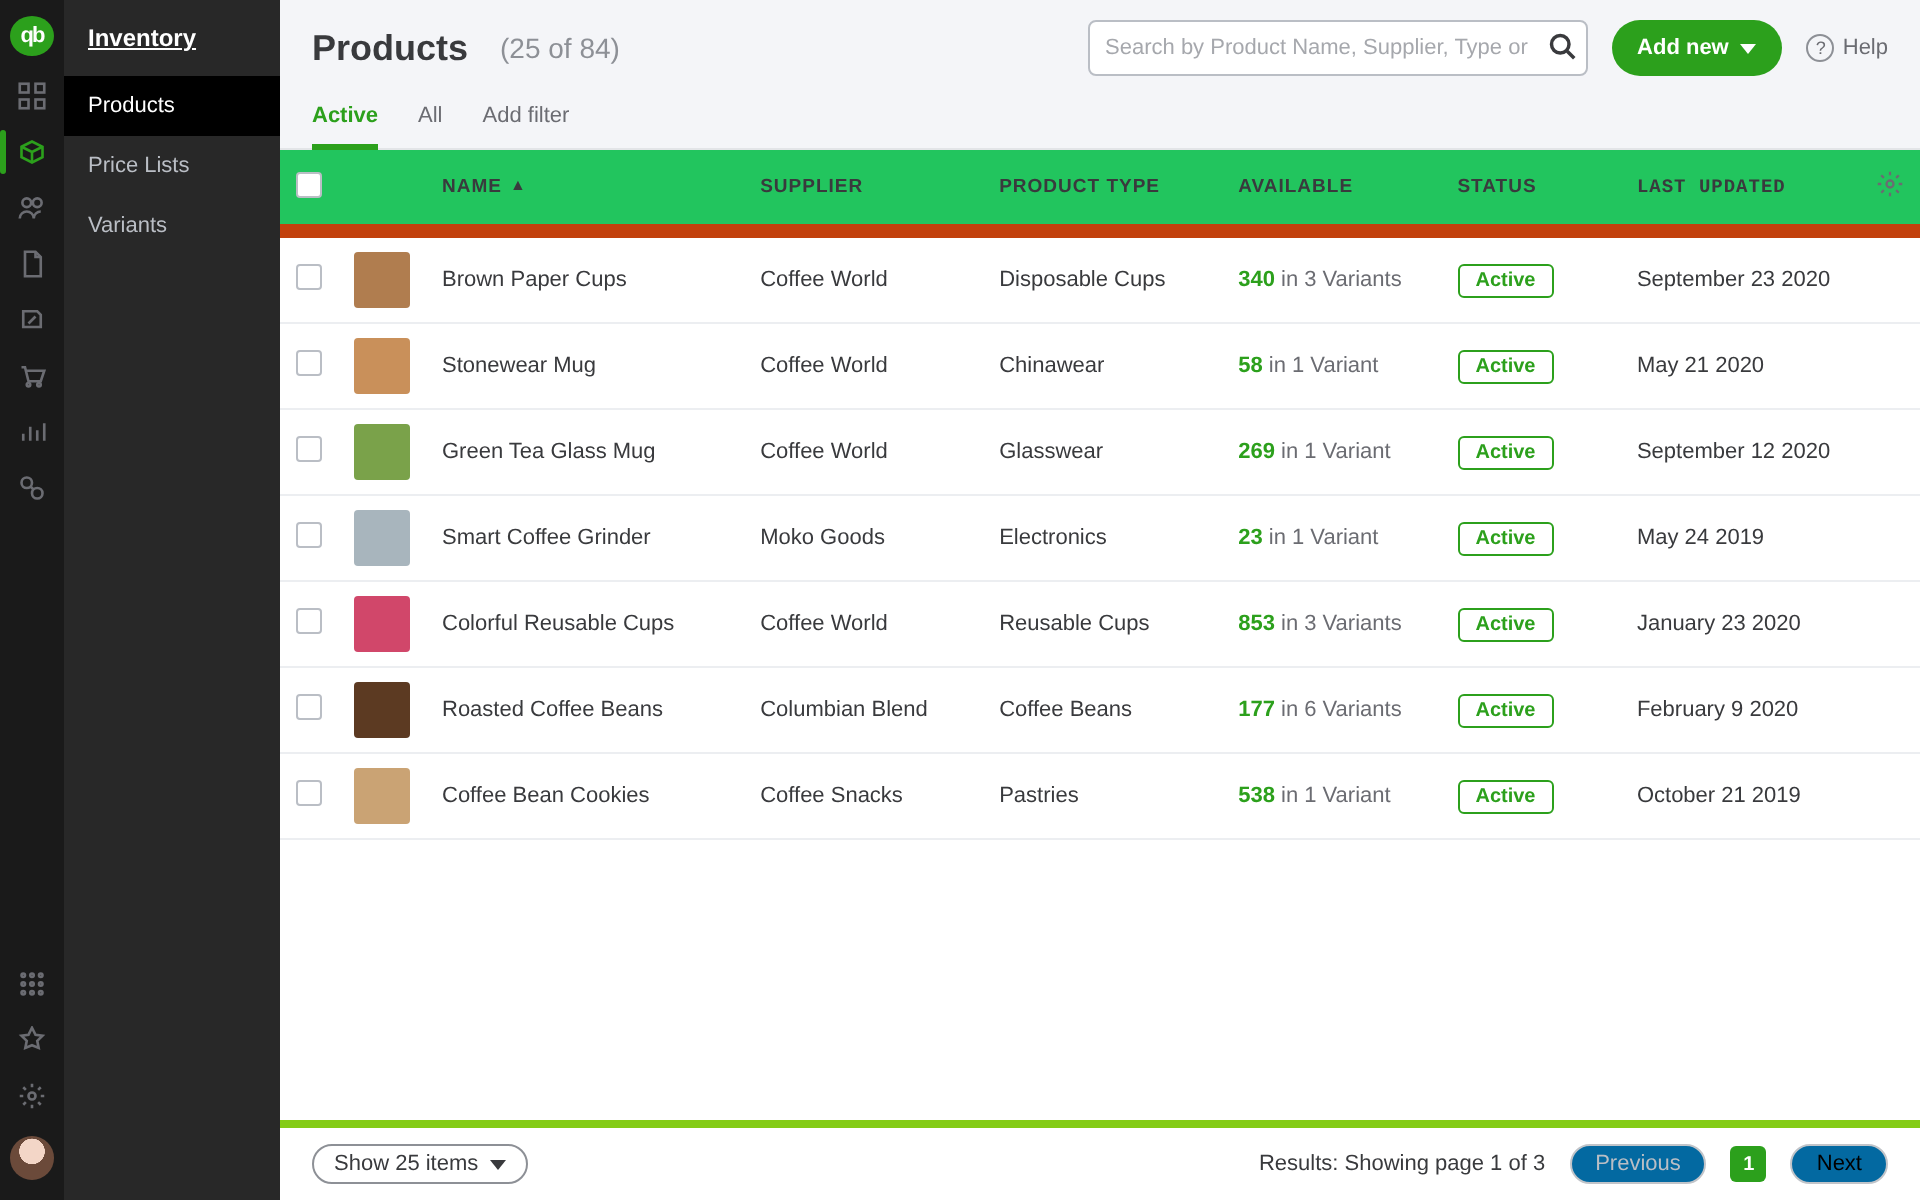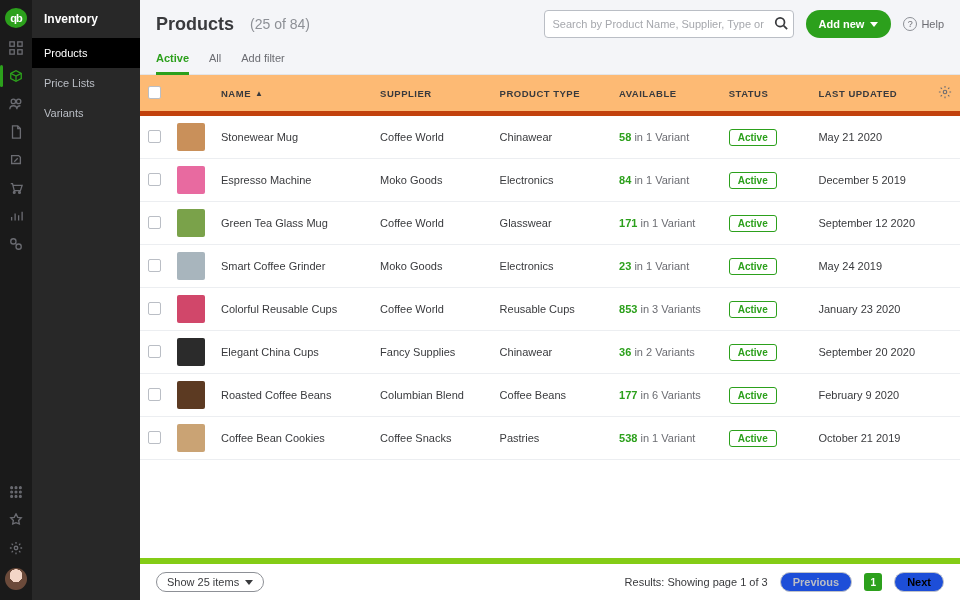--- a/index.html
+++ b/index.html
@@ -12,21 +12,21 @@
 .rail-icon { width: 16px; height: 16px; display:flex;align-items:center;justify-content:center; }
 .rail-icon svg { width:14px; height:14px; stroke:#6b6c72; fill:none; stroke-width:1.5;}
 .rail-icon.active svg { stroke:#2ca01c; }
 .rail-icon.active { position:relative; }
 .rail-icon.active::before { content:""; position:absolute; left:-8px; width:3px; height:22px; background:#2ca01c; border-radius:2px; }
 .rail-spacer { flex:1; }
 .avatar { width:22px; height:22px; border-radius:50%; background: radial-gradient(circle at 50% 35%, #f3d6c7 35%, #6b4a3a 36%); margin-bottom:10px;}
 
 
 .sidenav { width: 108px; background:#282828; color:#c9c9cc; display:flex; flex-direction:column; }
-.sidenav-title { color:#fff; font-weight:600; padding:12px 12px; font-size:12px;}
+.sidenav-title { color:#fff; font-weight:600; padding:12px 12px; font-size:12px;text-decoration:underline;}
 .sidenav-item { padding:9px 12px; font-size:11px; color:#babec5; cursor:pointer;}
 .sidenav-item.active { background:#000; color:#fff;}
 
 
 .main { flex:1; background:#fff; display:flex; flex-direction:column; }
 .topbar { display:flex; align-items:center; padding:10px 16px 0 16px; gap:12px; background:#f4f5f8;}
 .page-title { font-size:18px; font-weight:600; color:#393a3d; }
 .page-count { font-weight:400; color:#8d9096; font-size:14px; margin-left:4px;}
 .topbar-spacer { flex:1; }
 .search { position:relative; }
@@ -42,47 +42,47 @@
 
 
 .tabs { display:flex; gap:20px; padding:8px 16px 0 16px; border-bottom:1px solid #e3e5e8; background:#f4f5f8; font-size:11px;}
 .tab { padding:6px 0 10px 0; color:#6b6c72; cursor:pointer; position:relative;}
 .tab.active { color:#2ca01c; font-weight:600;}
 .tab.active::after { content:""; position:absolute; left:0; right:0; bottom:-1px; height:3px; background:#2ca01c; }
 
 
 .table-wrap { flex:1; overflow-y:auto; }
 table { width:100%; border-collapse:collapse; }
-thead th { text-align:left; font-size:9.5px; letter-spacing:.5px; color:#393a3d; font-weight:700; padding:10px 8px; border-bottom:5px solid #c2410c; text-transform:uppercase; background:#fdba74;}
+thead th { text-align:left; font-size:9.5px; letter-spacing:.5px; color:#393a3d; font-weight:700; padding:10px 8px; border-bottom:7px solid #c2410c; text-transform:uppercase; background:#22c55e;}
 th.chk, td.chk { width:28px; text-align:center;}
 th.img, td.img { width:40px; }
 .chkbox { width:13px; height:13px; border:1px solid #babec5; border-radius:2px; display:inline-block; background:#fff;}
 td { padding:7px 8px; border-bottom:1px solid #eceef1; font-size:11px; vertical-align:middle; color:#393a3d;}
 .thumb { width:28px; height:28px; border-radius:2px; display:block; }
 .avail-num { color:#2ca01c; font-weight:600; }
 .avail-txt { color:#6b6c72; }
 .status-pill { border:1px solid #2ca01c; color:#2ca01c; font-size:10px; padding:2px 8px; border-radius:3px; font-weight:600; display:inline-block;}
 .sort-ind { font-size:8px; margin-left:4px; display:inline-block; transform:translateY(-1px); }
 .gear-cell { width:30px; text-align:center;}
 
 
-.footer { display:flex; align-items:center; padding:8px 16px; border-top:6px solid #84cc16; font-size:11px; gap:12px; background:#fff;}
+.footer { display:flex; align-items:center; padding:8px 16px; border-top:4px solid #84cc16; font-size:11px; gap:12px; background:#fff;}
 .show-items { border:1px solid #8d9096; border-radius:12px; padding:3px 10px; cursor:pointer; display:inline-flex; align-items:center; gap:6px;}
 .footer-spacer { flex:1; }
-.page-btn { border:1px solid #c1c4c9; border-radius:12px; padding:3px 12px; cursor:pointer; background:#1d4ed8; font-size:11px;font-weight:bold;}
+.page-btn { border:1px solid #c1c4c9; border-radius:12px; padding:3px 12px; cursor:pointer; background:#0369a1; font-size:11px;}
 .page-btn.disabled { color:#babec5; }
 .page-num { background:#2ca01c; color:#fff; width:18px; height:18px; border-radius:3px; display:inline-flex; align-items:center; justify-content:center; font-size:10px; font-weight:600;}
 
 
 .col-name { width:160px; }
 .col-supplier { width:120px; }
 .col-type { width:120px; }
 .col-avail { width:110px; }
 .col-status { width:90px; }
-.col-updated { width:120px; }
+.col-updated { width:120px;font-family:Liberation Mono, monospace; }
 </style>
 </head>
 <body>
 
 <div class="app">
 
   <div class="icon-rail">
     <div class="logo">qb</div>
     <div class="rail-icon">
         <svg viewBox="0 0 16 16">
@@ -216,52 +216,52 @@
             <th class="gear-cell"><span><svg width="14" height="14" viewBox="0 0 16 16" fill="none" stroke="#6b6c72" stroke-width="1.3">
                     <circle cx="8" cy="8" r="2"></circle>
                     <path d="M8 1v2M8 13v2M1 8h2M13 8h2M3 3l1.5 1.5M11.5 11.5L13 13M13 3l-1.5 1.5M4.5 11.5L3 13"></path>
                   </svg></span></th>
           </tr>
         </thead>
         <tbody id="tbody">
             <tr>
               <td class="chk"><span class="chkbox"></span></td>
               <td class="img">
+                <span class="thumb" style="background:#b07d4f"></span>
+              </td>
+              <td>Brown Paper Cups</td>
+              <td>Coffee World</td>
+              <td>Disposable Cups</td>
+              <td><span class="avail-num">340</span> <span class="avail-txt">in 3 Variants</span></td>
+              <td><span class="status-pill">Active</span></td>
+              <td>September 23 2020</td>
+              <td></td>
+            </tr>
+            <tr>
+              <td class="chk"><span class="chkbox"></span></td>
+              <td class="img">
                 <span class="thumb" style="background:#c9905a"></span>
               </td>
               <td>Stonewear Mug</td>
               <td>Coffee World</td>
               <td>Chinawear</td>
               <td><span class="avail-num">58</span> <span class="avail-txt">in 1 Variant</span></td>
               <td><span class="status-pill">Active</span></td>
               <td>May 21 2020</td>
               <td></td>
             </tr>
             <tr>
               <td class="chk"><span class="chkbox"></span></td>
               <td class="img">
-                <span class="thumb" style="background:#e86aa0"></span>
-              </td>
-              <td>Espresso Machine</td>
-              <td>Moko Goods</td>
-              <td>Electronics</td>
-              <td><span class="avail-num">84</span> <span class="avail-txt">in 1 Variant</span></td>
-              <td><span class="status-pill">Active</span></td>
-              <td>December 5 2019</td>
-              <td></td>
-            </tr>
-            <tr>
-              <td class="chk"><span class="chkbox"></span></td>
-              <td class="img">
                 <span class="thumb" style="background:#7aa24a"></span>
               </td>
               <td>Green Tea Glass Mug</td>
               <td>Coffee World</td>
               <td>Glasswear</td>
-              <td><span class="avail-num">171</span> <span class="avail-txt">in 1 Variant</span></td>
+              <td><span class="avail-num">269</span> <span class="avail-txt">in 1 Variant</span></td>
               <td><span class="status-pill">Active</span></td>
               <td>September 12 2020</td>
               <td></td>
             </tr>
             <tr>
               <td class="chk"><span class="chkbox"></span></td>
               <td class="img">
                 <span class="thumb" style="background:#a8b5bd"></span>
               </td>
               <td>Smart Coffee Grinder</td>
@@ -276,33 +276,20 @@
               <td class="chk"><span class="chkbox"></span></td>
               <td class="img">
                 <span class="thumb" style="background:#d1476a"></span>
               </td>
               <td>Colorful Reusable Cups</td>
               <td>Coffee World</td>
               <td>Reusable Cups</td>
               <td><span class="avail-num">853</span> <span class="avail-txt">in 3 Variants</span></td>
               <td><span class="status-pill">Active</span></td>
               <td>January 23 2020</td>
-              <td></td>
-            </tr>
-            <tr>
-              <td class="chk"><span class="chkbox"></span></td>
-              <td class="img">
-                <span class="thumb" style="background:#2b2b2b"></span>
-              </td>
-              <td>Elegant China Cups</td>
-              <td>Fancy Supplies</td>
-              <td>Chinawear</td>
-              <td><span class="avail-num">36</span> <span class="avail-txt">in 2 Variants</span></td>
-              <td><span class="status-pill">Active</span></td>
-              <td>September 20 2020</td>
               <td></td>
             </tr>
             <tr>
               <td class="chk"><span class="chkbox"></span></td>
               <td class="img">
                 <span class="thumb" style="background:#5c3a22"></span>
               </td>
               <td>Roasted Coffee Beans</td>
               <td>Columbian Blend</td>
               <td>Coffee Beans</td>

